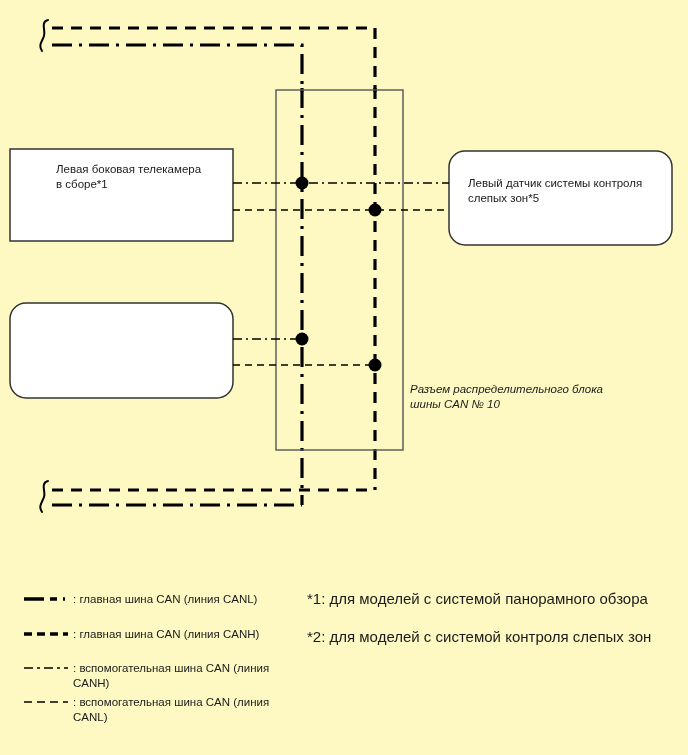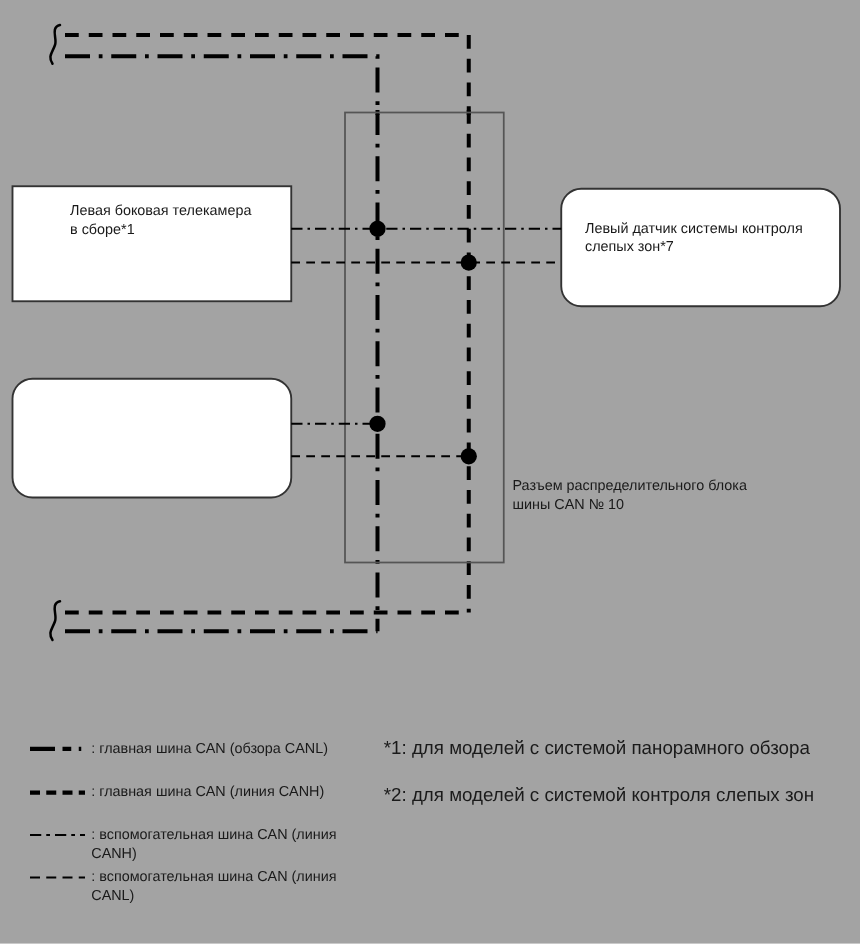--- a/index.html
+++ b/index.html
@@ -9,38 +9,38 @@
   }
   body {
     font-family: "Liberation Sans", sans-serif;
     color: #000000;
   }
   #page {
     position: relative;
     width: 688px;
     height: 755px;
     overflow: hidden;
-    background: #a3a3a3;
+    background: #fef9c3;
   }
   #diagram-svg {
     position: absolute;
     left: 0;
     top: 0;
   }
   .node-text {
     position: absolute;
     font-size: 11.5px;
     line-height: 15px;
     color: #1a1a1a;
     white-space: pre-line;
   }
   #left-camera-text { left: 56px;  top: 162px; width: 175px; }
   #rear-camera-text { left: 56px;  top: 317px; width: 175px; }
   #bsm-sensor-text  { left: 468px; top: 176px; width: 190px; }
-  #connector-text   { left: 410px; top: 382px; width: 220px; }
+  #connector-text   { left: 410px; top: 382px; width: 220px; font-style: italic; }
 
   .legend-label {
     position: absolute;
     font-size: 11.5px;
     line-height: 15px;
     color: #1a1a1a;
     white-space: pre-line;
   }
   #legend-label-0 { left: 73px; top: 592px; width: 225px; }
   #legend-label-1 { left: 73px; top: 627px; width: 225px; }
@@ -102,26 +102,26 @@
     <line x1="24" y1="634" x2="68" y2="634" stroke="#000000" stroke-width="3.4" stroke-dasharray="8,5" stroke-linecap="butt"></line>
     <line x1="24" y1="668" x2="68" y2="668" stroke="#000000" stroke-width="1.6" stroke-dasharray="9,4,3,4" stroke-linecap="butt"></line>
     <line x1="24" y1="702" x2="68" y2="702" stroke="#000000" stroke-width="1.6" stroke-dasharray="8,5" stroke-linecap="butt"></line>
   </svg>
 
   <div class="node-text" id="left-camera-text">Левая боковая телекамера
 в сборе*1</div>
 
 
   <div class="node-text" id="bsm-sensor-text">Левый датчик системы контроля
-слепых зон*7</div>
+слепых зон*5</div>
 
   <div class="node-text" id="connector-text">Разъем распределительного блока
 шины CAN № 10</div>
 
-  <div class="legend-label" id="legend-label-0">: главная шина CAN (обзора CANL)</div>
+  <div class="legend-label" id="legend-label-0">: главная шина CAN (линия CANL)</div>
 
   <div class="legend-label" id="legend-label-1">: главная шина CAN (линия CANH)</div>
 
   <div class="legend-label" id="legend-label-2">: вспомогательная шина CAN (линия
 CANH)</div>
 
   <div class="legend-label" id="legend-label-3">: вспомогательная шина CAN (линия
 CANL)</div>
 
   <div class="footnote" id="footnote-0">*1: для моделей с системой панорамного обзора</div>

